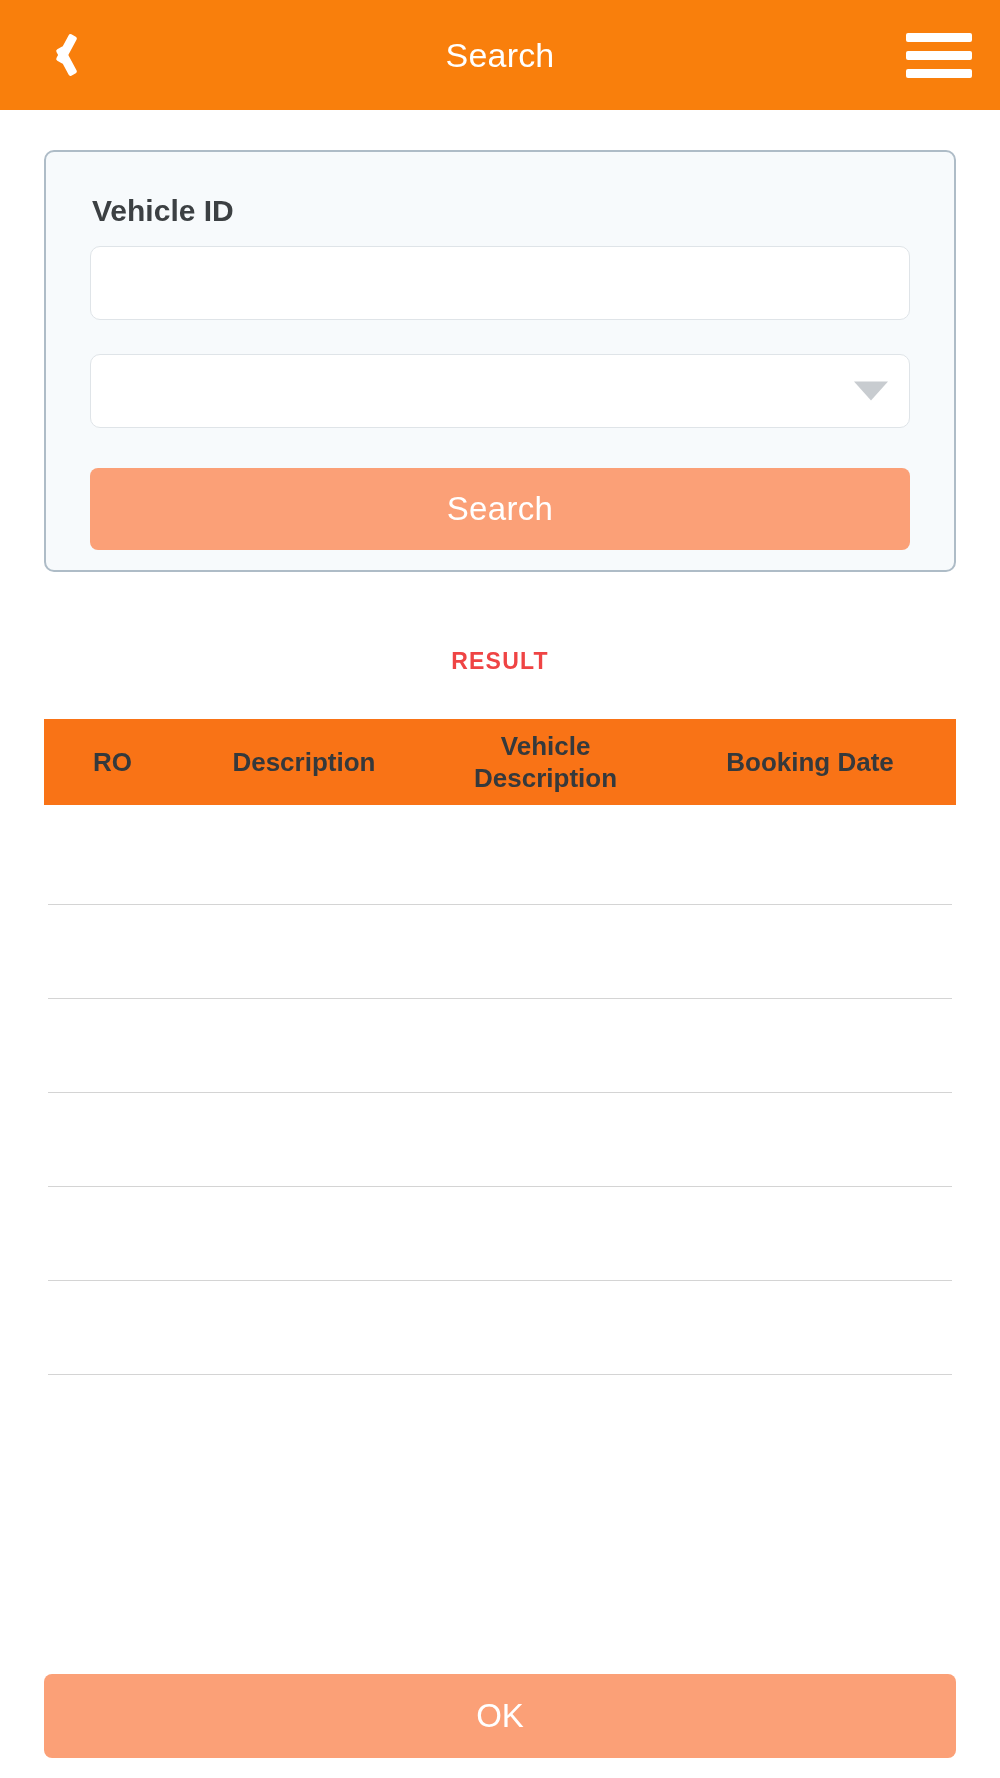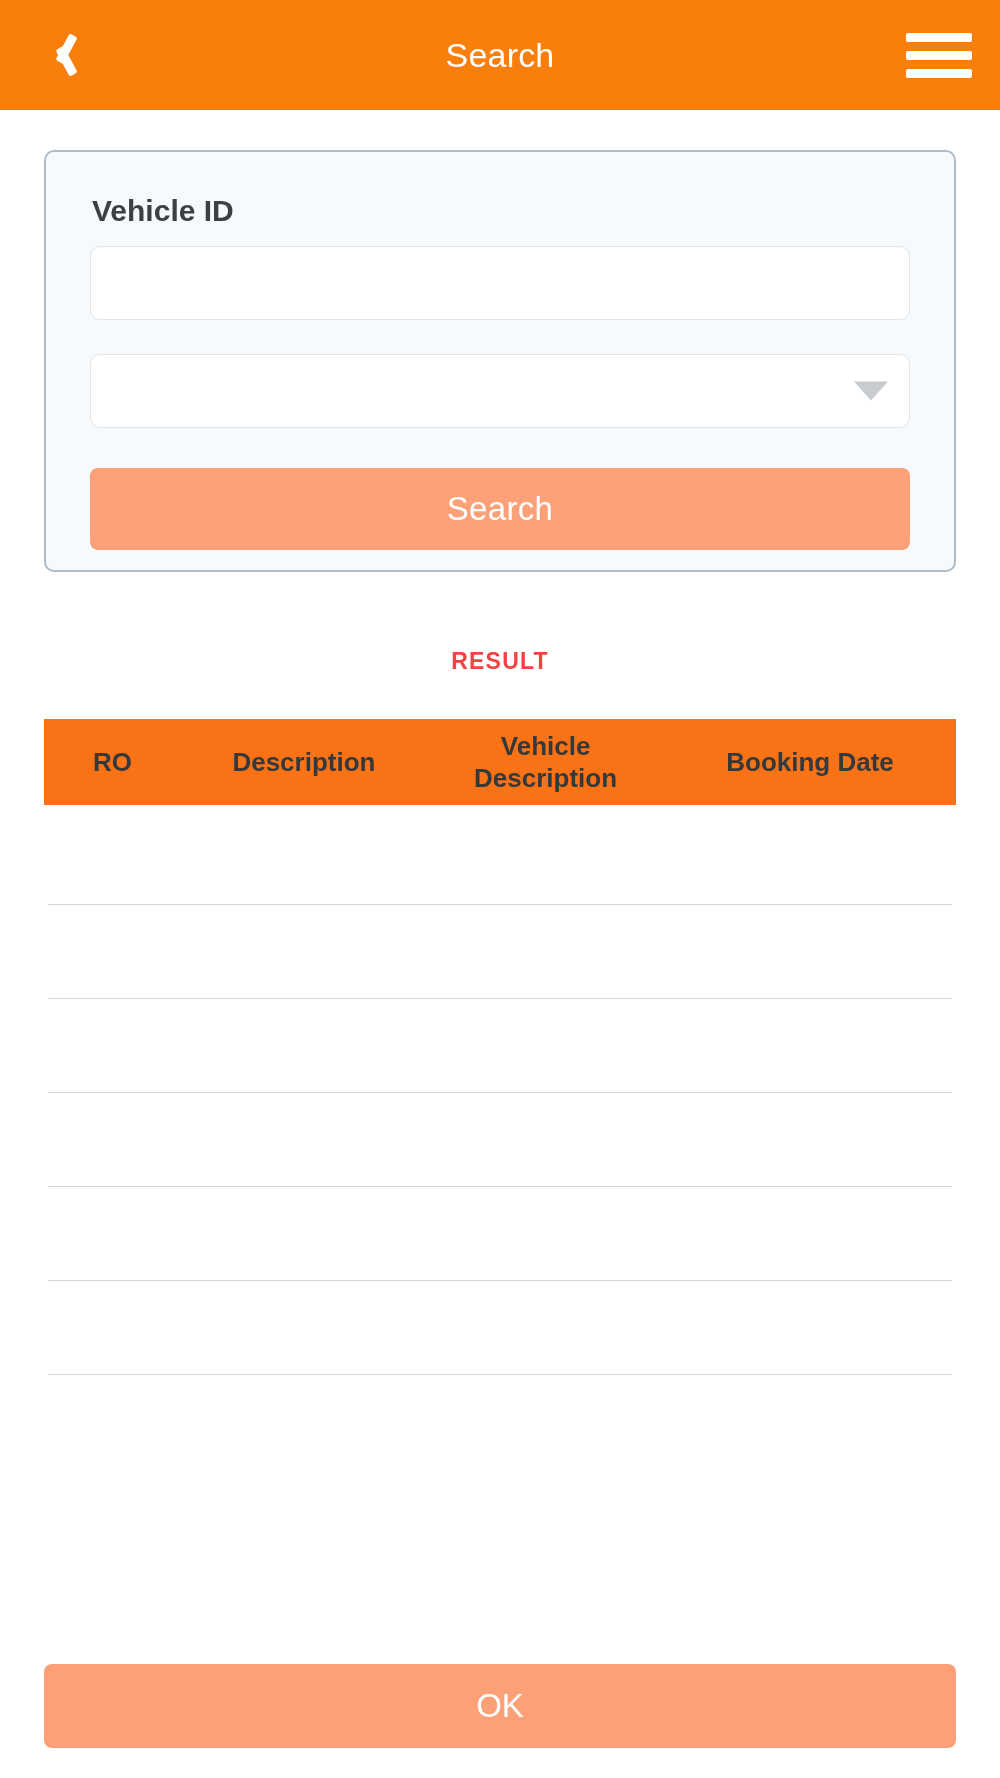--- a/index.html
+++ b/index.html
@@ -176,21 +176,21 @@
     border-bottom: 1px solid #d4d4d4;
     margin: 0 44px;
   }
   .row.first { border-bottom: 1px solid #d4d4d4; height: 100px; }
   .row:last-child { border-bottom: 1px solid #d4d4d4; }
 
   
   .footer {
     position: absolute;
     left: 0; right: 0;
-    bottom: 30px;
+    bottom: 20px;
     padding: 0 44px;
   }
   .ok-btn {
     width: 100%;
     height: 84px;
     background: #fba077;
     border: none;
     border-radius: 8px;
     color: #ffffff;
     font-size: 33px;

